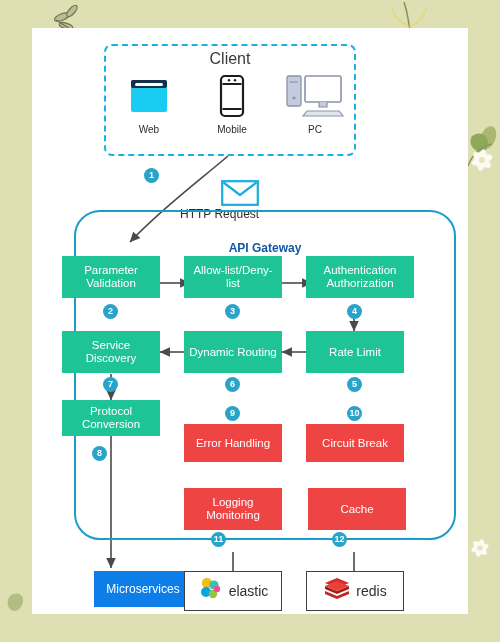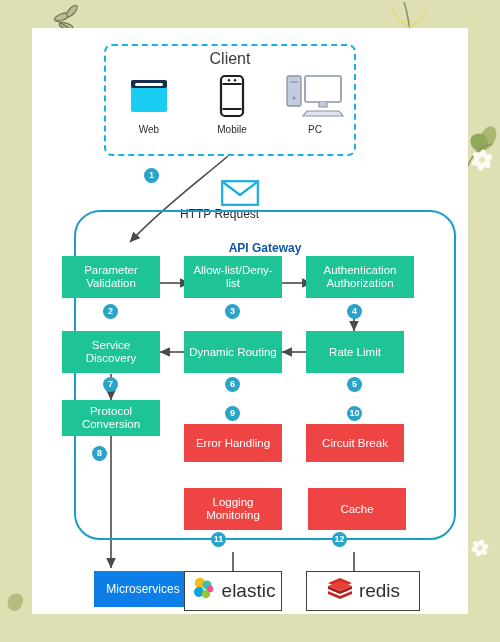--- a/index.html
+++ b/index.html
@@ -136,21 +136,21 @@
   .store {
     box-sizing: border-box;
     border: 1px solid #3f3f3f;
     background: #ffffff;
     display: flex;
     align-items: center;
     justify-content: center;
     gap: 5px;
   }
   .store .sname {
-    font-size: 19px;
+    font-size: 14px;
     color: #2f2f2f;
   }
 
   svg.arrows {
     position: absolute;
     left: 0;
     top: 0;
     width: 436px;
     height: 586px;
     overflow: visible;
@@ -330,21 +330,21 @@
         <circle cx="9" cy="7" r="5.2" fill="#f0bf1a"></circle>
         <circle cx="16" cy="9" r="4.6" fill="#3ebeb0"></circle>
         <circle cx="8" cy="16" r="5" fill="#07a5de"></circle>
         <circle cx="15" cy="18" r="4.2" fill="#93c83e"></circle>
         <circle cx="19" cy="13" r="3.2" fill="#f04e98"></circle>
       </svg>
     </span>
     <span class="sname">elastic</span>
   </div>
 
-  <div class="store abs" style="left:274px; top:543px; width:114px; height:40px;">
+  <div class="store abs" style="left:274px; top:543px; width:98px; height:40px;">
     <span>
       <svg width="28" height="26" viewBox="0 0 28 26">
         <path d="M14 2 L26 7 L14 12 L2 7 Z" fill="#d82b24"></path>
         <path d="M2 10 L14 15 L26 10 L26 13 L14 18 L2 13 Z" fill="#a41e1a"></path>
         <path d="M2 10 L14 15 L26 10 L14 5 Z" fill="#e6423a"></path>
         <path d="M2 15 L14 20 L26 15 L26 18 L14 23 L2 18 Z" fill="#c12822"></path>
       </svg>
     </span>
     <span class="sname">redis</span>
   </div>

